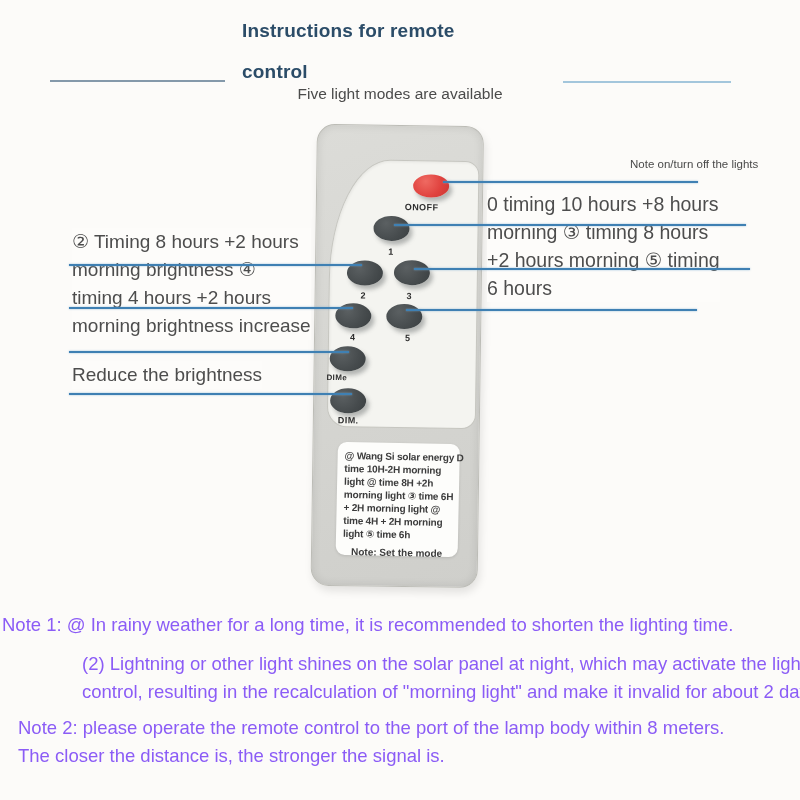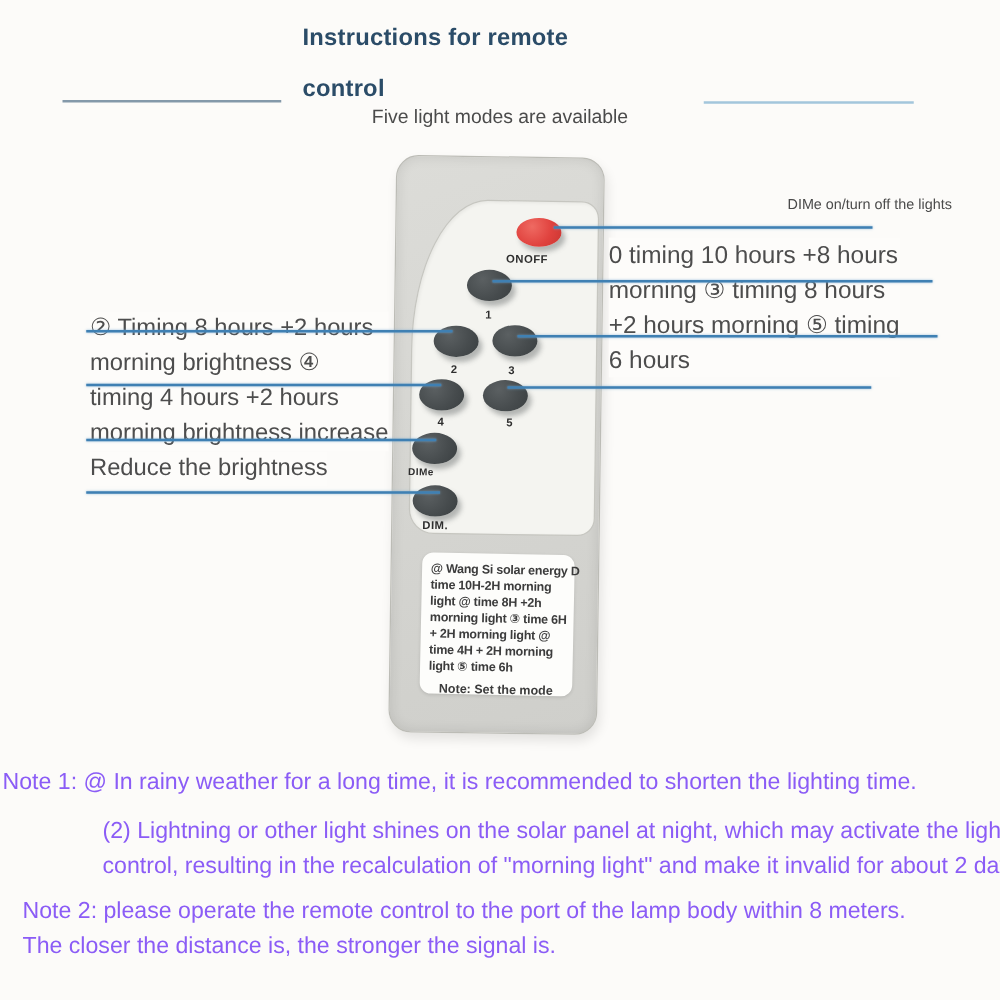--- a/index.html
+++ b/index.html
@@ -65,21 +65,21 @@
   .sticker-note{
     margin-top:6px;width:108px;text-align:center;
     font-size:10px;font-weight:600;color:#3c3c3c;white-space:nowrap;
   }
 
   
   .annot{
     font-size:19px;line-height:28px;color:#4d4d4d;
     background:rgba(253,252,250,0.92);white-space:nowrap;
   }
-  .left-block{left:72px;top:249px;}
+  .left-block{left:72px;top:228px;}
   .reduce-label{left:72px;top:361px;}
   .right-block{left:487px;top:190px;font-size:19.5px;}
   .power-label{
     left:630px;top:150px;font-size:11.5px;color:#4a4a4a;white-space:nowrap;
   }
 
   
   .callout{height:2px;background:#3f80b3;z-index:30;box-shadow:0 0 2px rgba(120,170,210,0.8);}
 
   
@@ -130,21 +130,21 @@
     <div class="sticker-line"> time 10H-2H morning</div>
     <div class="sticker-line">light @ time 8H +2h</div>
     <div class="sticker-line">morning light ③ time 6H</div>
     <div class="sticker-line">+ 2H morning light @</div>
     <div class="sticker-line">time 4H + 2H morning</div>
     <div class="sticker-line">light ⑤ time 6h</div>
     <div class="sticker-note">Note: Set the mode</div>
   </div>
 </div>
 
-<div class="abs annot power-label" style="background:none;">DIMe on/turn off the lights</div>
+<div class="abs annot power-label" style="background:none;">Note on/turn off the lights</div>
 
 <div class="abs annot right-block">
   <div>0 timing 10 hours +8 hours</div>
   <div>morning ③ timing 8 hours</div>
   <div>+2 hours morning ⑤ timing</div>
   <div>6 hours</div>
 </div>
 
 <div class="abs annot left-block">
   <div>② Timing 8 hours +2 hours</div>

